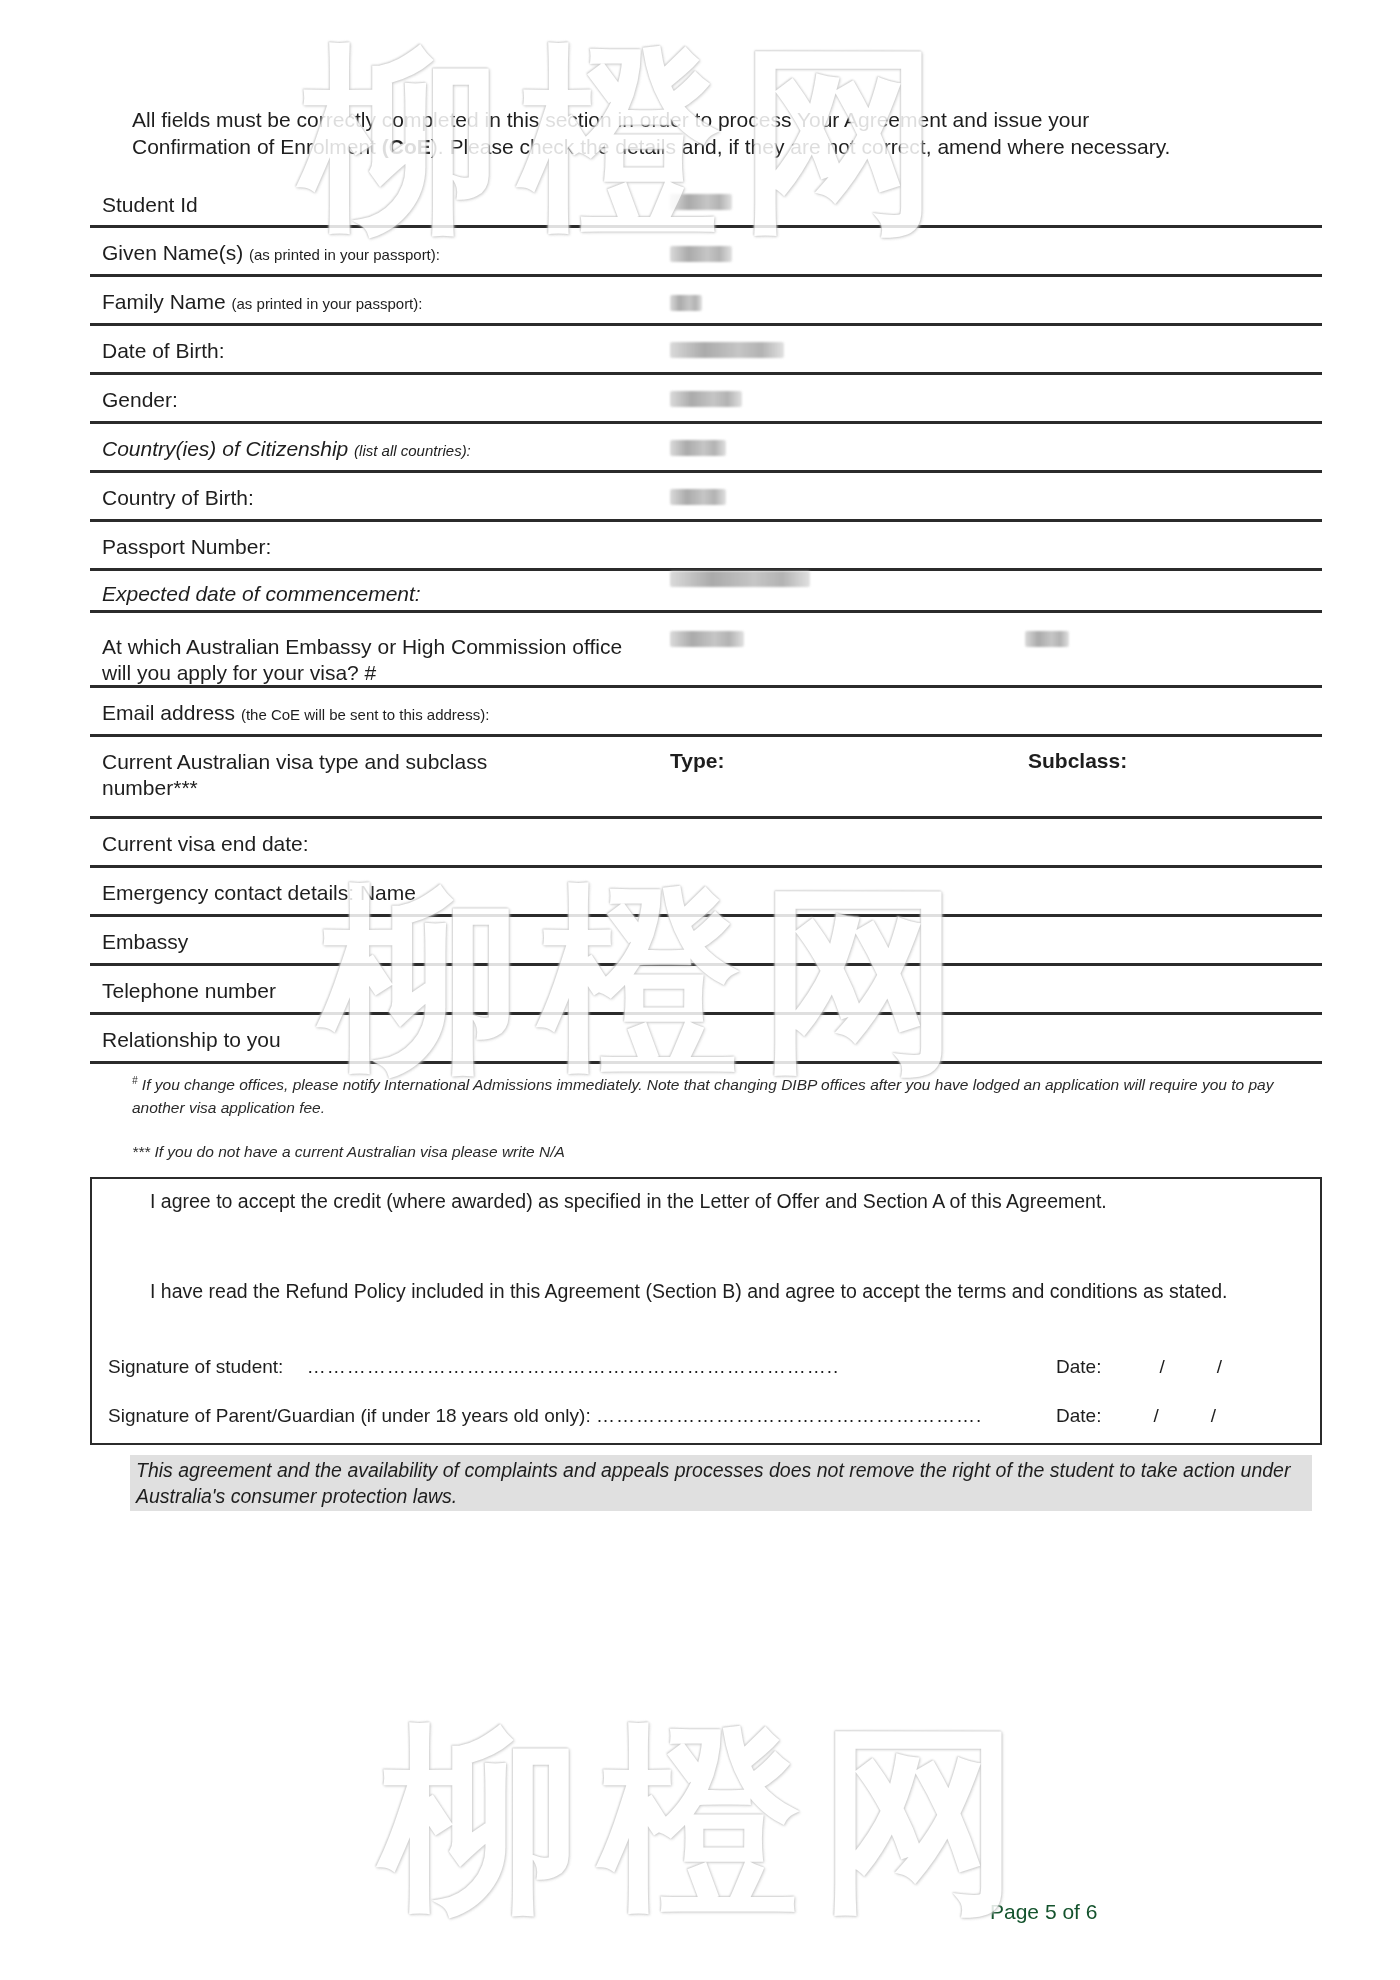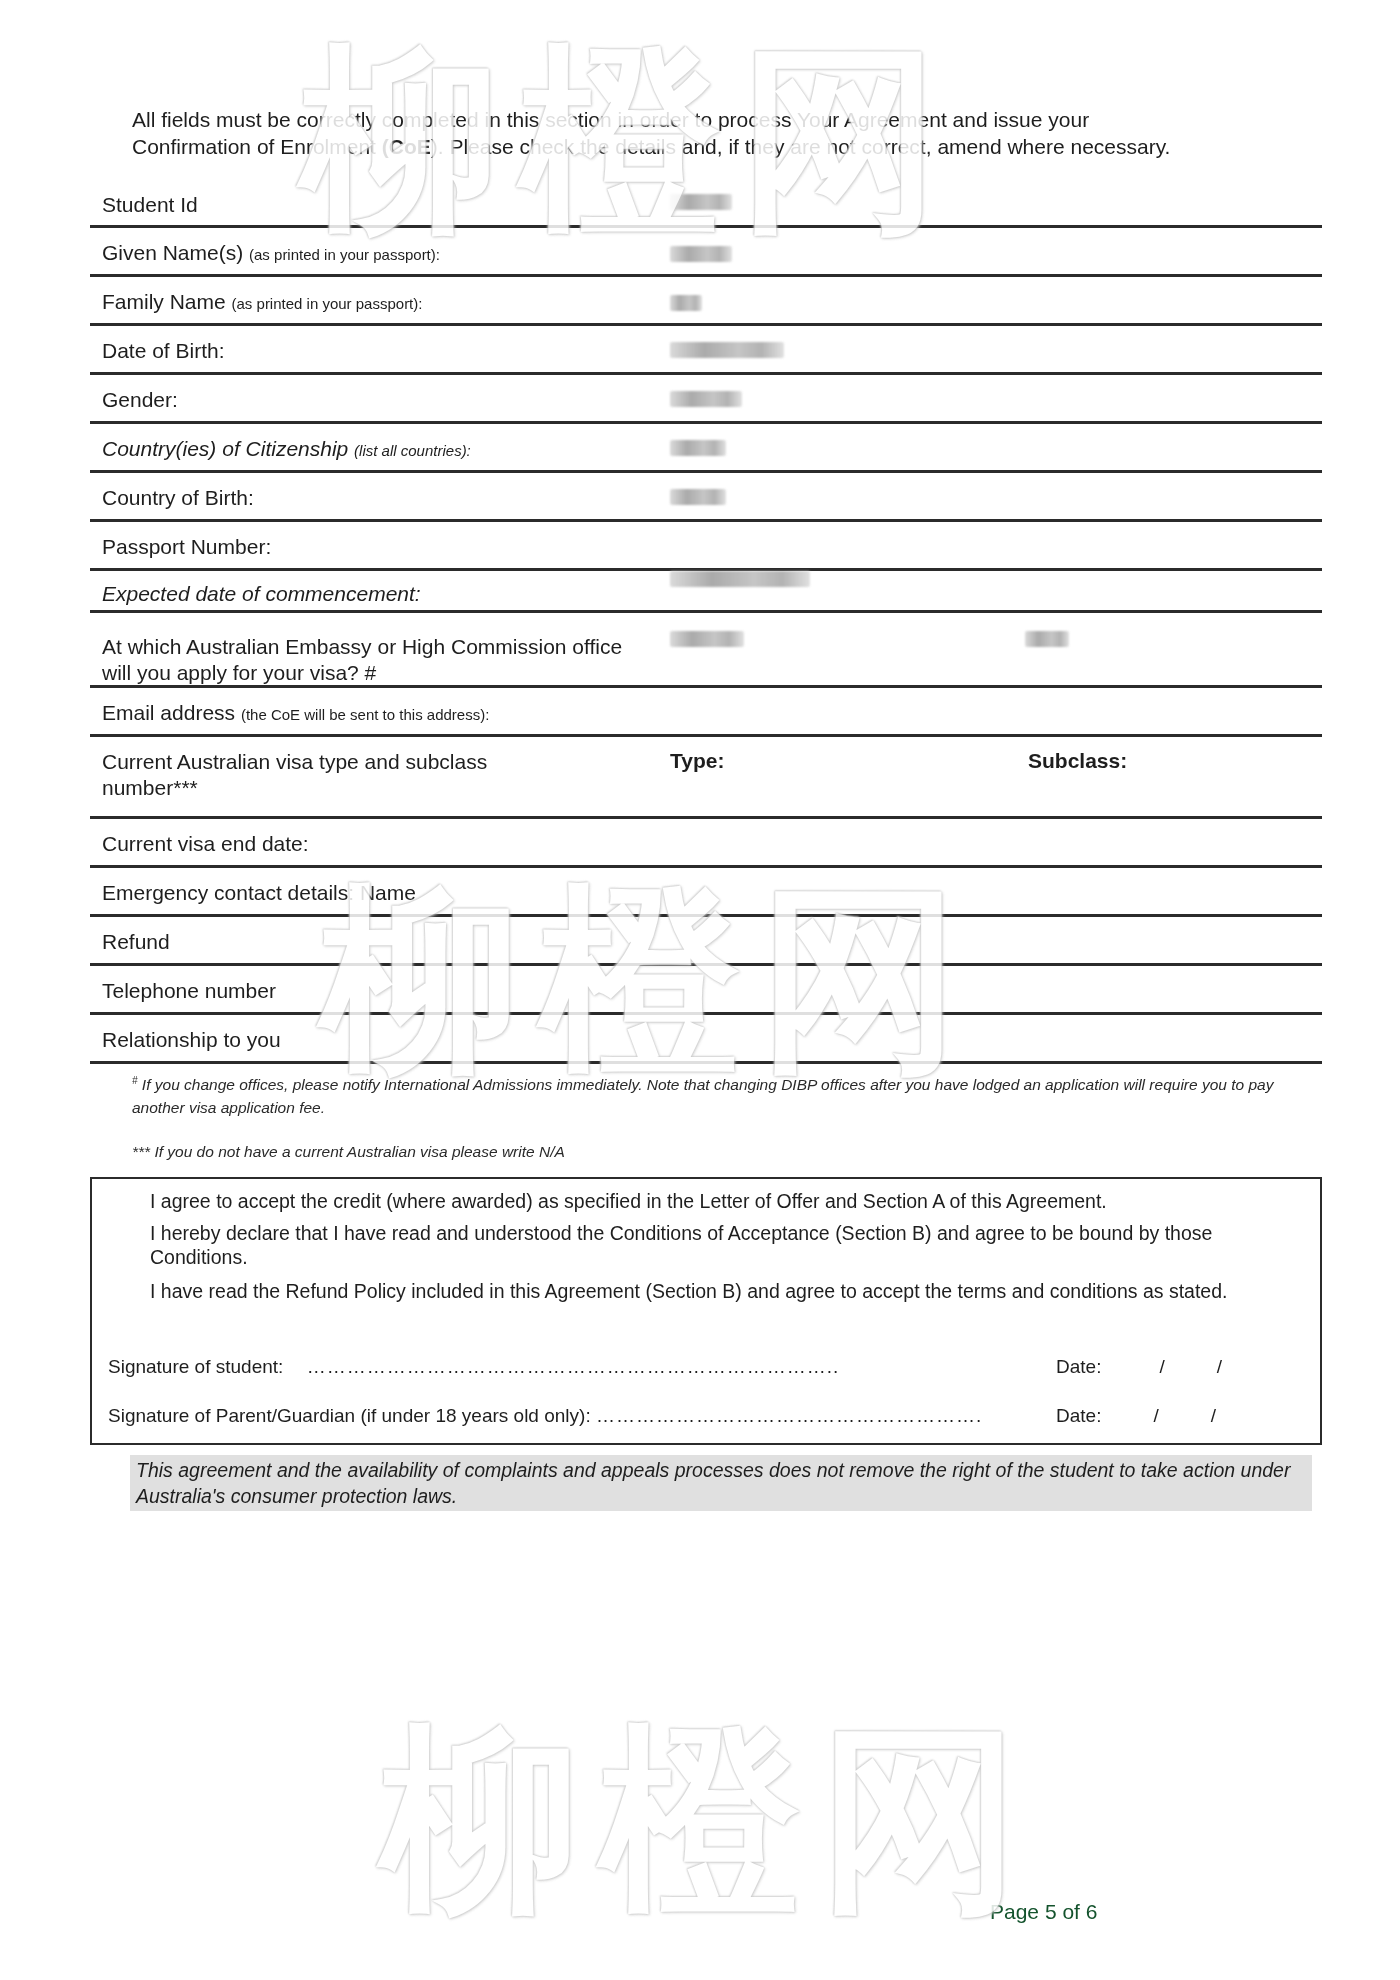--- a/index.html
+++ b/index.html
@@ -130,39 +130,38 @@
     <span class="col-label" style="top:12px; left:580px;">Type:</span>
     <span class="col-label" style="top:12px; left:938px;">Subclass:</span>
   </div>
   <div class="row" style="height:49px;">
     <span class="label" style="top:12px;"><span>Current visa end date:</span></span>
   </div>
   <div class="row" style="height:49px;">
     <span class="label" style="top:12px;"><span>Emergency contact details:  Name</span></span>
   </div>
   <div class="row" style="height:49px;">
-    <span class="label" style="top:12px;"><span>Refund</span></span>
+    <span class="label" style="top:12px;"><span>Embassy</span></span>
   </div>
   <div class="row" style="height:49px;">
     <span class="label" style="top:12px;"><span>Telephone number</span></span>
   </div>
   <div class="row" style="height:49px;">
     <span class="label" style="top:12px;"><span>Relationship to you</span></span>
   </div>
 </div>
 
 <div class="notes">
   <p><sup>#</sup><span> If you change offices, please notify International Admissions immediately. Note that changing DIBP offices after you have lodged an application will require you to pay another visa application fee.</span></p>
   <div class="gap"></div>
   <p>*** If you do not have a current Australian visa please write N/A</p>
 </div>
 
 <div class="decl-box">
   <div class="stmt" style="top:10px;">I agree to accept the credit (where awarded) as specified in the Letter of Offer and Section A of this Agreement.</div>
-  <div class="stmt" style="top:42px;">I hereby declare that I have read and understood the Conditions of Acceptance (Section B) and agree to be bound by those Conditions.</div>
   <div class="stmt" style="top:100px;">I have read the Refund Policy included in this Agreement (Section B) and agree to accept the terms and conditions as stated.</div>
 
   <div class="sig-row" style="top:177px;">
     <span>Signature of student:</span>
     <span class="dots" style="margin-left:18px;">……………………………………………………………………..</span>
   </div>
   <div class="sig-date" style="top:177px; left:964px;">
     <span>Date:</span><span class="slash">/</span><span class="slash">/</span>
   </div>
 

